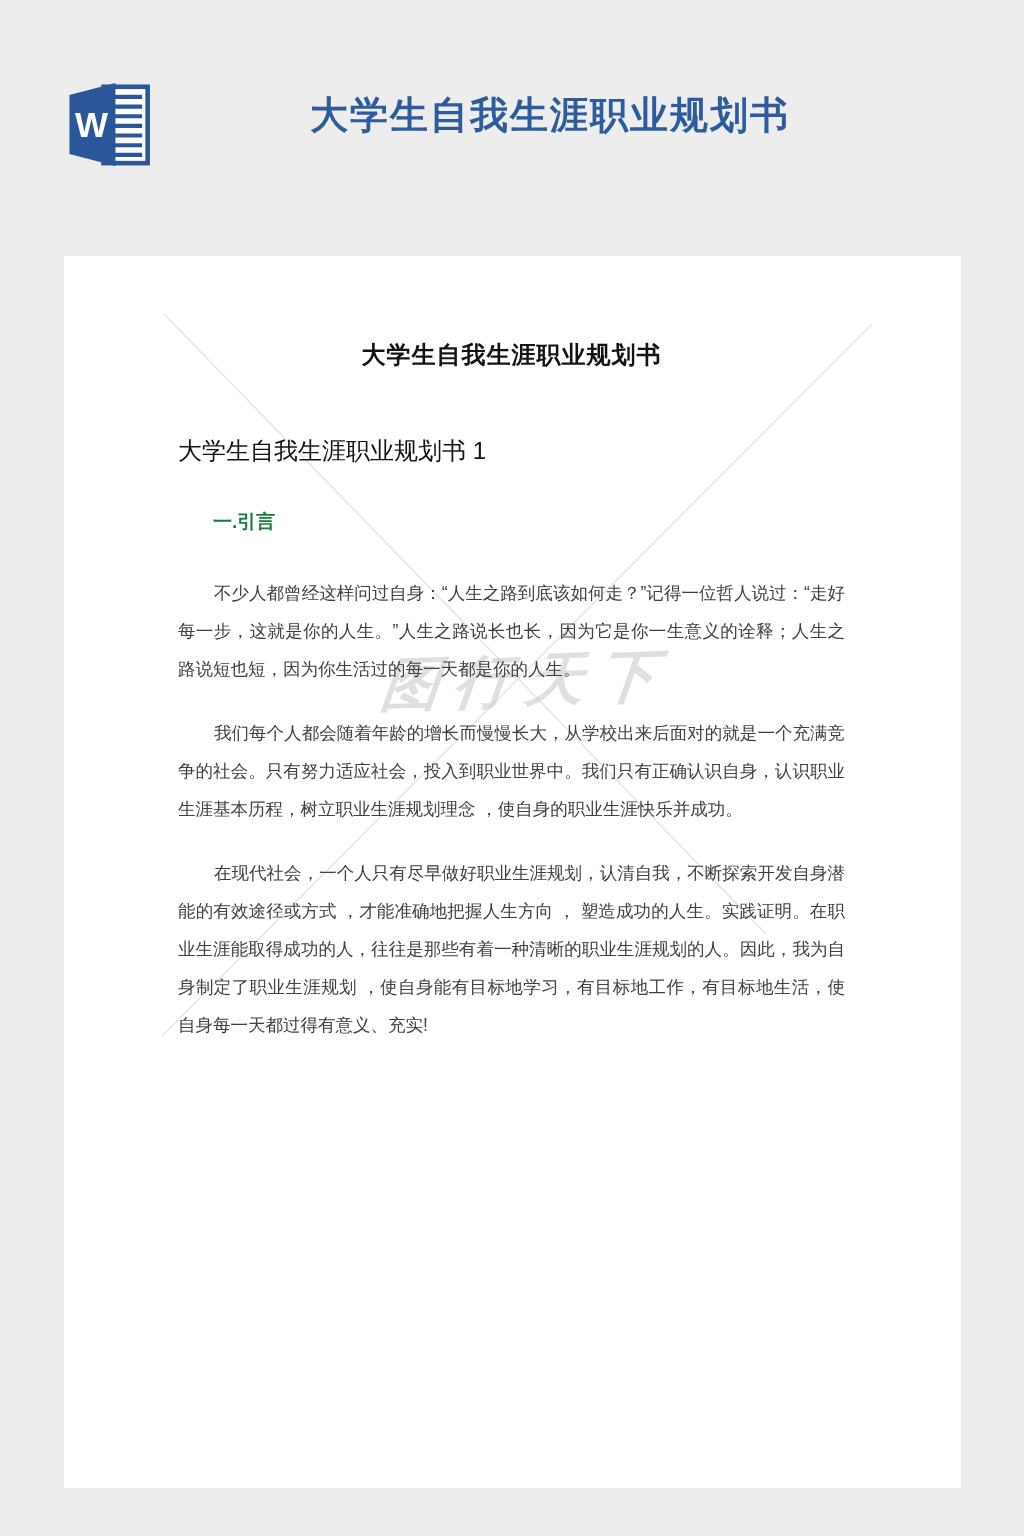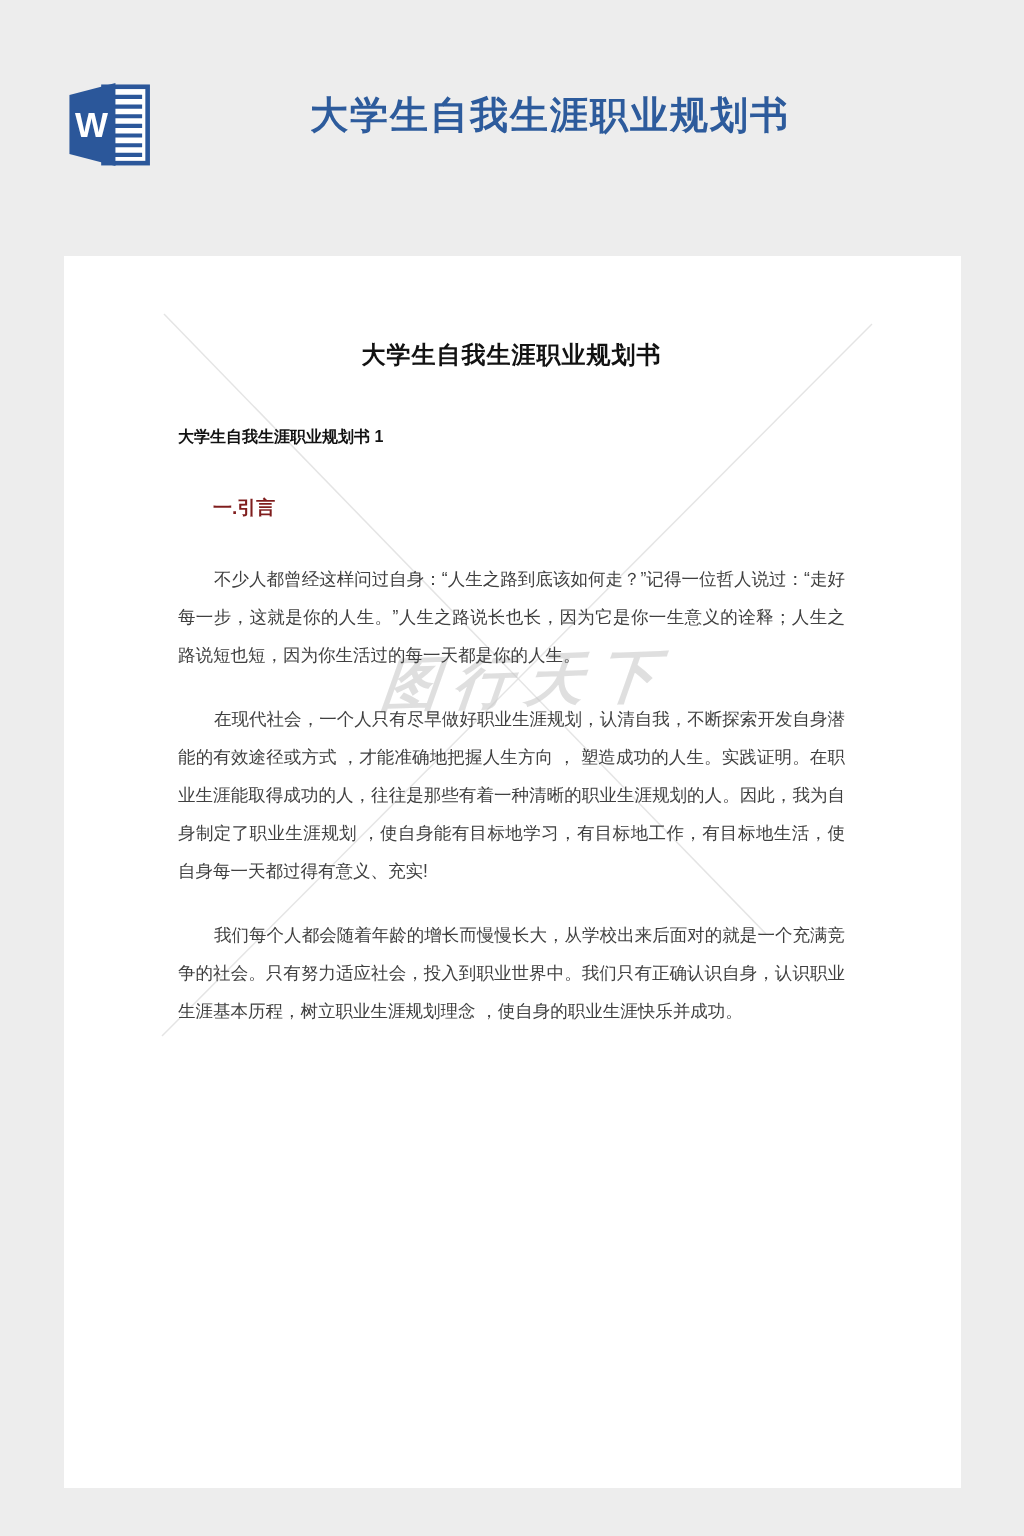--- a/index.html
+++ b/index.html
@@ -67,32 +67,32 @@
   }
   .doc-title {
     text-align: center;
     font-size: 24px;
     font-weight: 700;
     color: #121212;
     line-height: 30px;
     letter-spacing: 1px;
   }
   .section-heading {
-    margin-top: 54px;
-    font-size: 16px;
-    font-weight: 700;
+    margin-top: 68px;
+    font-size: 24px;
+    font-weight: 400;
     color: #121212;
     line-height: 26px;
   }
   .sub-heading {
     margin-top: 46px;
     padding-left: 35px;
     font-size: 19px;
     font-weight: 700;
-    color: #7f1d1d;
+    color: #15803d;
     line-height: 24px;
   }
   .doc-para {
     margin-top: 26px;
     font-size: 17.5px;
     line-height: 38px;
     color: #404040;
     text-indent: 36px;
     text-align: justify;
   }
@@ -132,18 +132,18 @@
       <line x1="808" y1="68" x2="98" y2="780" stroke="#dedede" stroke-width="1.5" opacity="0.8"></line>
     </svg>
 
     <div class="watermark-text">图行天下</div>
 
     <div class="doc-content">
       <div class="doc-title">大学生自我生涯职业规划书</div>
       <div class="section-heading">大学生自我生涯职业规划书 1</div>
       <div class="sub-heading">一.引言</div>
       <p class="doc-para first">不少人都曾经这样问过自身：“人生之路到底该如何走？”记得一位哲人说过：“走好每一步，这就是你的人生。”人生之路说长也长，因为它是你一生意义的诠释；人生之路说短也短，因为你生活过的每一天都是你的人生。</p>
+      <p class="doc-para">我们每个人都会随着年龄的增长而慢慢长大，从学校出来后面对的就是一个充满竞争的社会。只有努力适应社会，投入到职业世界中。我们只有正确认识自身，认识职业生涯基本历程，树立职业生涯规划理念 ，使自身的职业生涯快乐并成功。</p>
       <p class="doc-para">在现代社会，一个人只有尽早做好职业生涯规划，认清自我，不断探索开发自身潜能的有效途径或方式 ，才能准确地把握人生方向 ， 塑造成功的人生。实践证明。在职业生涯能取得成功的人，往往是那些有着一种清晰的职业生涯规划的人。因此，我为自身制定了职业生涯规划 ，使自身能有目标地学习，有目标地工作，有目标地生活，使自身每一天都过得有意义、充实!</p>
-      <p class="doc-para">我们每个人都会随着年龄的增长而慢慢长大，从学校出来后面对的就是一个充满竞争的社会。只有努力适应社会，投入到职业世界中。我们只有正确认识自身，认识职业生涯基本历程，树立职业生涯规划理念 ，使自身的职业生涯快乐并成功。</p>
     </div>
   </div>
 
 </div>
 
 </body></html>

